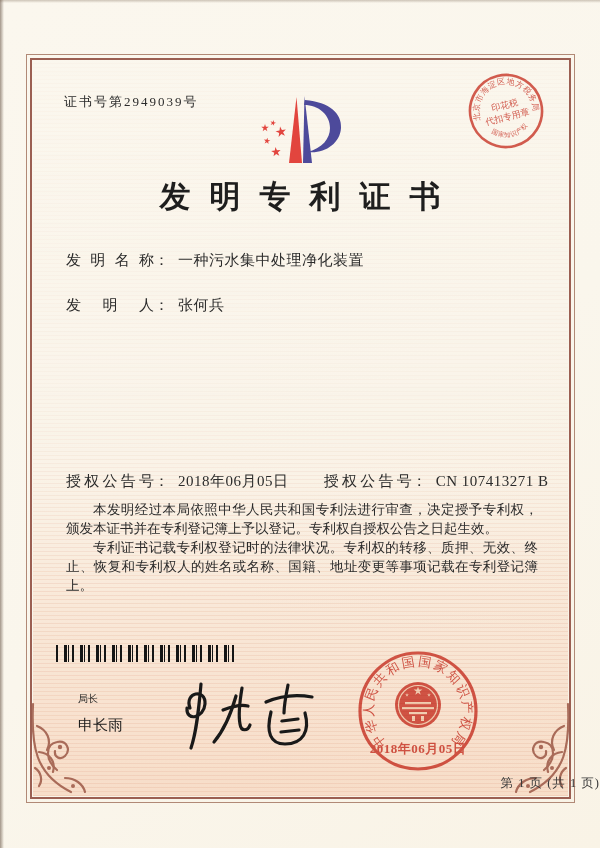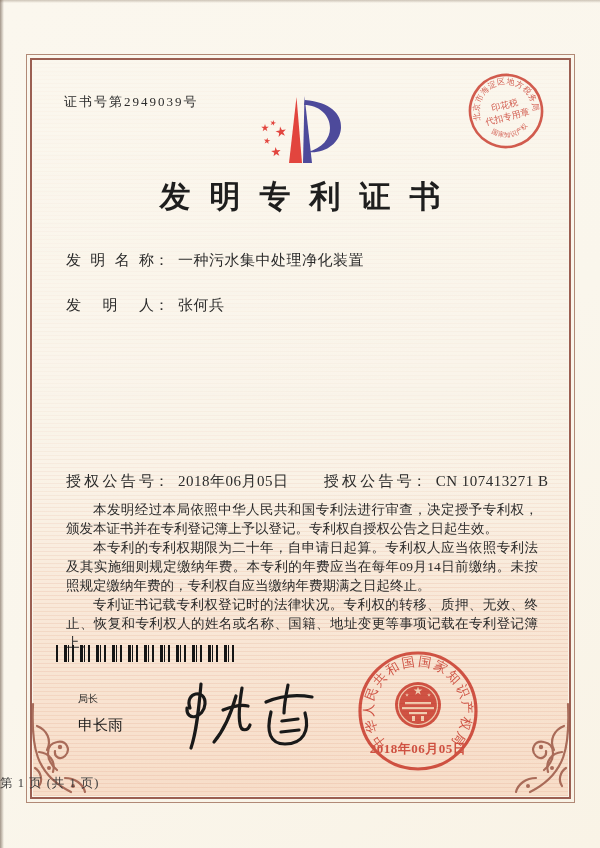--- a/index.html
+++ b/index.html
@@ -62,21 +62,21 @@
       #151515 12.5px 13.5px,transparent 13.5px 16px);
   }
   .director-title{position:absolute;left:78px;top:692px;font-size:10px;font-family:Liberation Mono, monospace;color:#1c1c1c;}
   .director-name{position:absolute;left:78px;top:716px;font-size:15px;font-family:Liberation Serif, serif;color:#1c1c1c;}
   .signature{position:absolute;left:170px;top:680px;width:155px;height:82px;}
   .seal-top{position:absolute;left:461px;top:66px;width:90px;height:90px;transform:rotate(-14deg);mix-blend-mode:multiply;opacity:.92;}
   .seal-bottom{position:absolute;left:352px;top:645px;width:132px;height:132px;mix-blend-mode:multiply;opacity:.9;}
   .corner{position:absolute;width:96px;height:100px;opacity:.85;}
   .corner-bl{left:27px;top:698px;}
   .corner-br{left:478px;top:698px;transform:scaleX(-1);}
-  .footer{position:absolute;left:0;top:775px;width:100%;text-align:left;font-size:12.5px;letter-spacing:1px;color:#3a3a3a;border-radius:6px;}
+  .footer{position:absolute;left:0;top:775px;width:100%;text-align:right;font-size:12.5px;letter-spacing:1px;color:#3a3a3a;border-radius:6px;}
   svg text{font-family:"Liberation Serif","DejaVu Serif",serif;}
 </style>
 </head>
 <body>
 
 <div class="page">
 
   <div class="frame"></div>
   <div class="tint"></div>
 
@@ -138,21 +138,20 @@
     <span class="pair pair1">
       <span class="lbl">授权公告号</span><span class="colon">：</span><span class="val">2018年06月05日</span>
     </span>
     <span class="pair">
       <span class="lbl">授权公告号</span><span class="colon">：</span><span class="val">CN 107413271 B</span>
     </span>
   </div>
 
   <div class="paras">
     <p>本发明经过本局依照中华人民共和国专利法进行审查，决定授予专利权，颁发本证书并在专利登记簿上予以登记。专利权自授权公告之日起生效。</p>
-    <p>本专利的专利权期限为二十年，自申请日起算。专利权人应当依照专利法及其实施细则规定缴纳年费。本专利的年费应当在每年09月14日前缴纳。未按照规定缴纳年费的，专利权自应当缴纳年费期满之日起终止。</p>
     <p>专利证书记载专利权登记时的法律状况。专利权的转移、质押、无效、终止、恢复和专利权人的姓名或名称、国籍、地址变更等事项记载在专利登记簿上。</p>
   </div>
 
   <div class="barcode"></div>
 
   <div class="director-title">局长</div>
   <div class="director-name">申长雨</div>
 
   <svg class="signature" viewBox="0 0 155 82">
     <g stroke="#191919" stroke-width="3.2" fill="none" stroke-linecap="round" stroke-linejoin="round">

